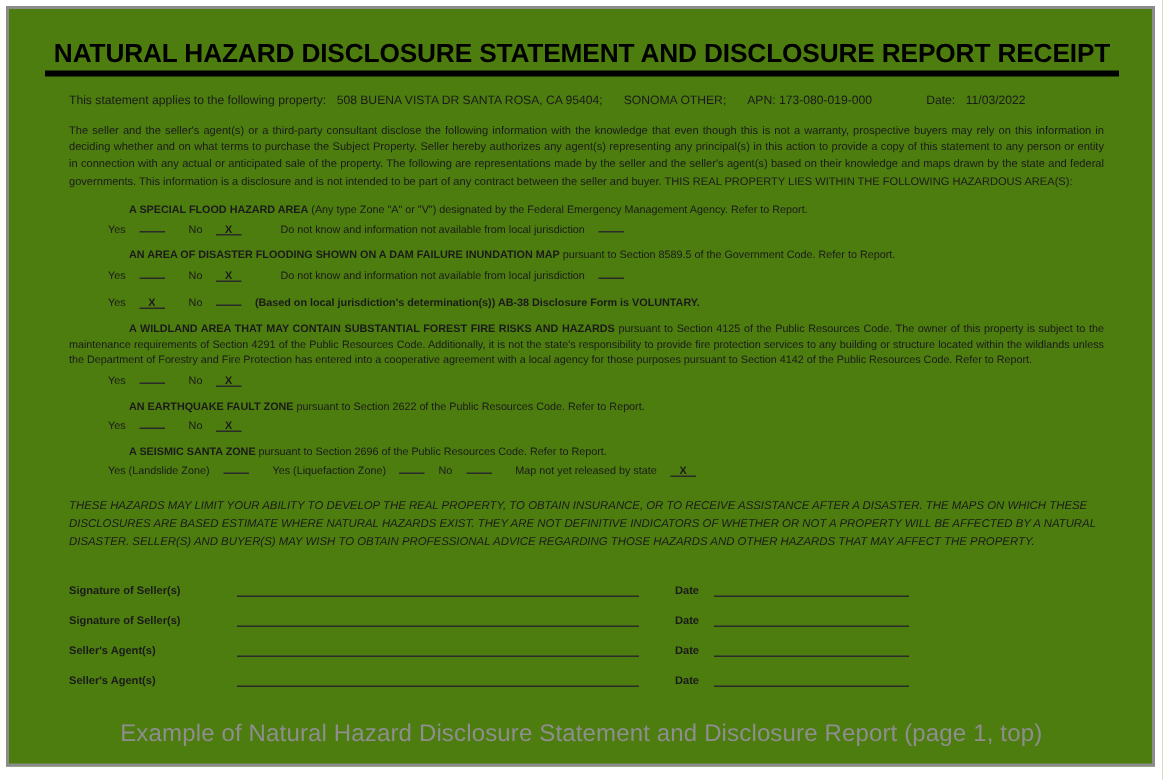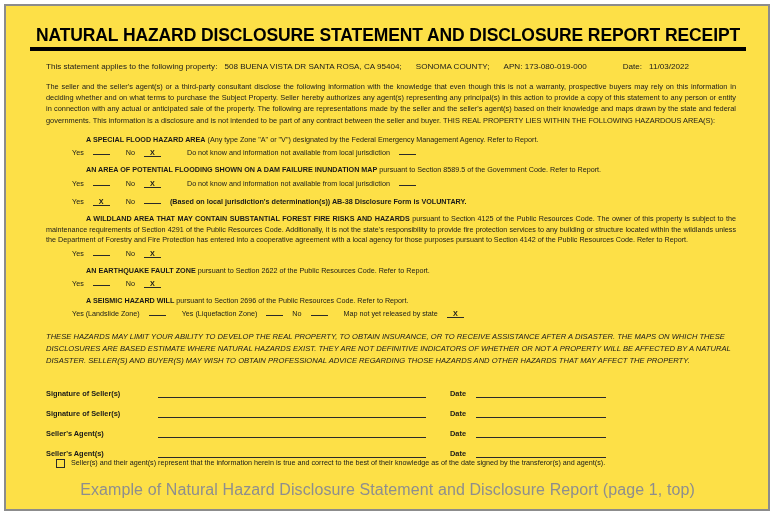--- a/index.html
+++ b/index.html
@@ -12,21 +12,21 @@
     height: 520px;
     font-family: "Liberation Sans", sans-serif;
     overflow: hidden;
   }
   .page-frame {
     position: absolute;
     left: 4px;
     top: 4px;
     width: 766px;
     height: 507px;
-    background: #fde047;
+    background: #4d7c0f;
     border: 2px solid #8c8c8c;
     box-sizing: border-box;
   }
   .doc {
     position: absolute;
     left: 24px;
     top: 20px;
     width: 716px;
   }
   .doc-title {
@@ -173,34 +173,34 @@
 
 <div class="page-frame">
   <div class="doc">
 
     <div class="doc-title">NATURAL HAZARD DISCLOSURE STATEMENT AND DISCLOSURE REPORT RECEIPT</div>
     <div class="title-rule"></div>
 
     <div class="body-wrap">
 
       <div class="prop-line">
-        <span>This statement applies to the following property:</span><span class="gap-s"></span><span>508 BUENA VISTA DR SANTA ROSA, CA  95404;</span><span class="gap-m"></span><span>SONOMA COUNTY;</span><span class="gap-m"></span><span>APN: 173-080-019-000</span><span class="gap-l"></span><span>Date:</span><span class="gap-s"></span><span>11/03/2022</span>
+        <span>This statement applies to the following property:</span><span class="gap-s"></span><span>508 BUENA VISTA DR SANTA ROSA, CA  95404;</span><span class="gap-m"></span><span>SONOMA OTHER;</span><span class="gap-m"></span><span>APN: 173-080-019-000</span><span class="gap-l"></span><span>Date:</span><span class="gap-s"></span><span>11/03/2022</span>
       </div>
 
       <div class="para">The seller and the seller's agent(s) or a third-party consultant disclose the following information with the knowledge that even though this is not a warranty, prospective buyers may rely on this information in deciding whether and on what terms to purchase the Subject Property.  Seller hereby authorizes any agent(s) representing any principal(s) in this action to provide a copy of this statement to any person or entity in connection with any actual or anticipated sale of the property.  The following are representations made by the seller and the seller's agent(s) based on their knowledge and maps drawn by the state and federal governments.  This information is a disclosure and is not intended to be part of any contract between the seller and buyer. THIS REAL PROPERTY LIES WITHIN THE FOLLOWING HAZARDOUS AREA(S):</div>
 
       <div class="hazard-block">
         <div class="hazard-text"><b>A SPECIAL FLOOD HAZARD AREA</b><span> (Any type Zone "A" or "V") designated by the Federal Emergency Management Agency. Refer to Report.</span></div>
         <div class="answer-line">
           <span>Yes</span><span class="sp3"></span><span class="blank"></span><span class="sp1"></span><span>No</span><span class="sp3"></span><span class="blank">X</span><span class="sp2"></span><span>Do not know and information not available from local jurisdiction</span><span class="sp3"></span><span class="blank"></span>
         </div>
       </div>
 
       <div class="hazard-block">
-        <div class="hazard-text"><b>AN AREA OF POTENTIAL FLOODING SHOWN ON A DAM FAILURE INUNDATION MAP</b><span> pursuant to Section 8589.5 of the Government Code. Refer to Report.</span></div>
+        <div class="hazard-text"><b>AN AREA OF DISASTER FLOODING SHOWN ON A DAM FAILURE INUNDATION MAP</b><span> pursuant to Section 8589.5 of the Government Code. Refer to Report.</span></div>
         <div class="answer-line">
           <span>Yes</span><span class="sp3"></span><span class="blank"></span><span class="sp1"></span><span>No</span><span class="sp3"></span><span class="blank">X</span><span class="sp2"></span><span>Do not know and information not available from local jurisdiction</span><span class="sp3"></span><span class="blank"></span>
         </div>
       </div>
 
       <div class="hazard-block">
         <div class="answer-line">
           <span>Yes</span><span class="sp3"></span><span class="blank">X</span><span class="sp1"></span><span>No</span><span class="sp3"></span><span class="blank"></span><span class="sp3"></span><b>(Based on local jurisdiction's determination(s)) AB-38 Disclosure Form is VOLUNTARY.</b>
         </div>
       </div>
@@ -213,21 +213,21 @@
       </div>
 
       <div class="hazard-block">
         <div class="hazard-text"><b>AN EARTHQUAKE FAULT ZONE</b><span>  pursuant to Section 2622 of the Public Resources Code. Refer to Report.</span></div>
         <div class="answer-line">
           <span>Yes</span><span class="sp3"></span><span class="blank"></span><span class="sp1"></span><span>No</span><span class="sp3"></span><span class="blank">X</span>
         </div>
       </div>
 
       <div class="hazard-block">
-        <div class="hazard-text"><b>A SEISMIC HAZARD WILL</b><span>  pursuant to Section 2696 of the Public Resources Code. Refer to Report.</span></div>
+        <div class="hazard-text"><b>A SEISMIC SANTA ZONE</b><span>  pursuant to Section 2696 of the Public Resources Code. Refer to Report.</span></div>
         <div class="answer-line">
           <span>Yes (Landslide Zone)</span><span class="sp3"></span><span class="blank"></span><span class="sp1"></span><span>Yes (Liquefaction Zone)</span><span class="sp3"></span><span class="blank"></span><span class="sp3"></span><span>No</span><span class="sp3"></span><span class="blank"></span><span class="sp1"></span><span>Map not yet released by state</span><span class="sp3"></span><span class="blank">X</span>
         </div>
       </div>
 
       <div class="warn">THESE HAZARDS MAY LIMIT YOUR ABILITY TO DEVELOP THE REAL PROPERTY, TO OBTAIN INSURANCE, OR TO RECEIVE ASSISTANCE AFTER A DISASTER. THE MAPS ON WHICH THESE DISCLOSURES ARE BASED ESTIMATE WHERE NATURAL HAZARDS EXIST.  THEY ARE NOT DEFINITIVE INDICATORS OF WHETHER OR NOT A PROPERTY WILL BE AFFECTED BY A NATURAL DISASTER.  SELLER(S) AND BUYER(S) MAY WISH TO OBTAIN PROFESSIONAL ADVICE REGARDING THOSE HAZARDS AND OTHER HAZARDS THAT MAY AFFECT THE PROPERTY.</div>
 
       <table class="sig-table">
         <tbody>
             <tr>
@@ -266,22 +266,18 @@
                 <span class="ln"></span>
               </td>
           <td class="date-cell">Date</td>
           <td class="date-rule">
                 <span class="ln"></span>
               </td>
         </tr>
       </tbody>
         </table>
 
-      <div class="check-row">
-        <span class="check-box"></span>
-        <span>Seller(s) and their agent(s) represent that the information herein is true and correct to the best of their knowledge as of the date signed by the transferor(s) and agent(s).</span>
-      </div>
 
     </div>
   </div>
 </div>
 
 <div class="caption">Example of Natural Hazard Disclosure Statement and Disclosure Report (page 1, top)</div>
 
 </body></html>

